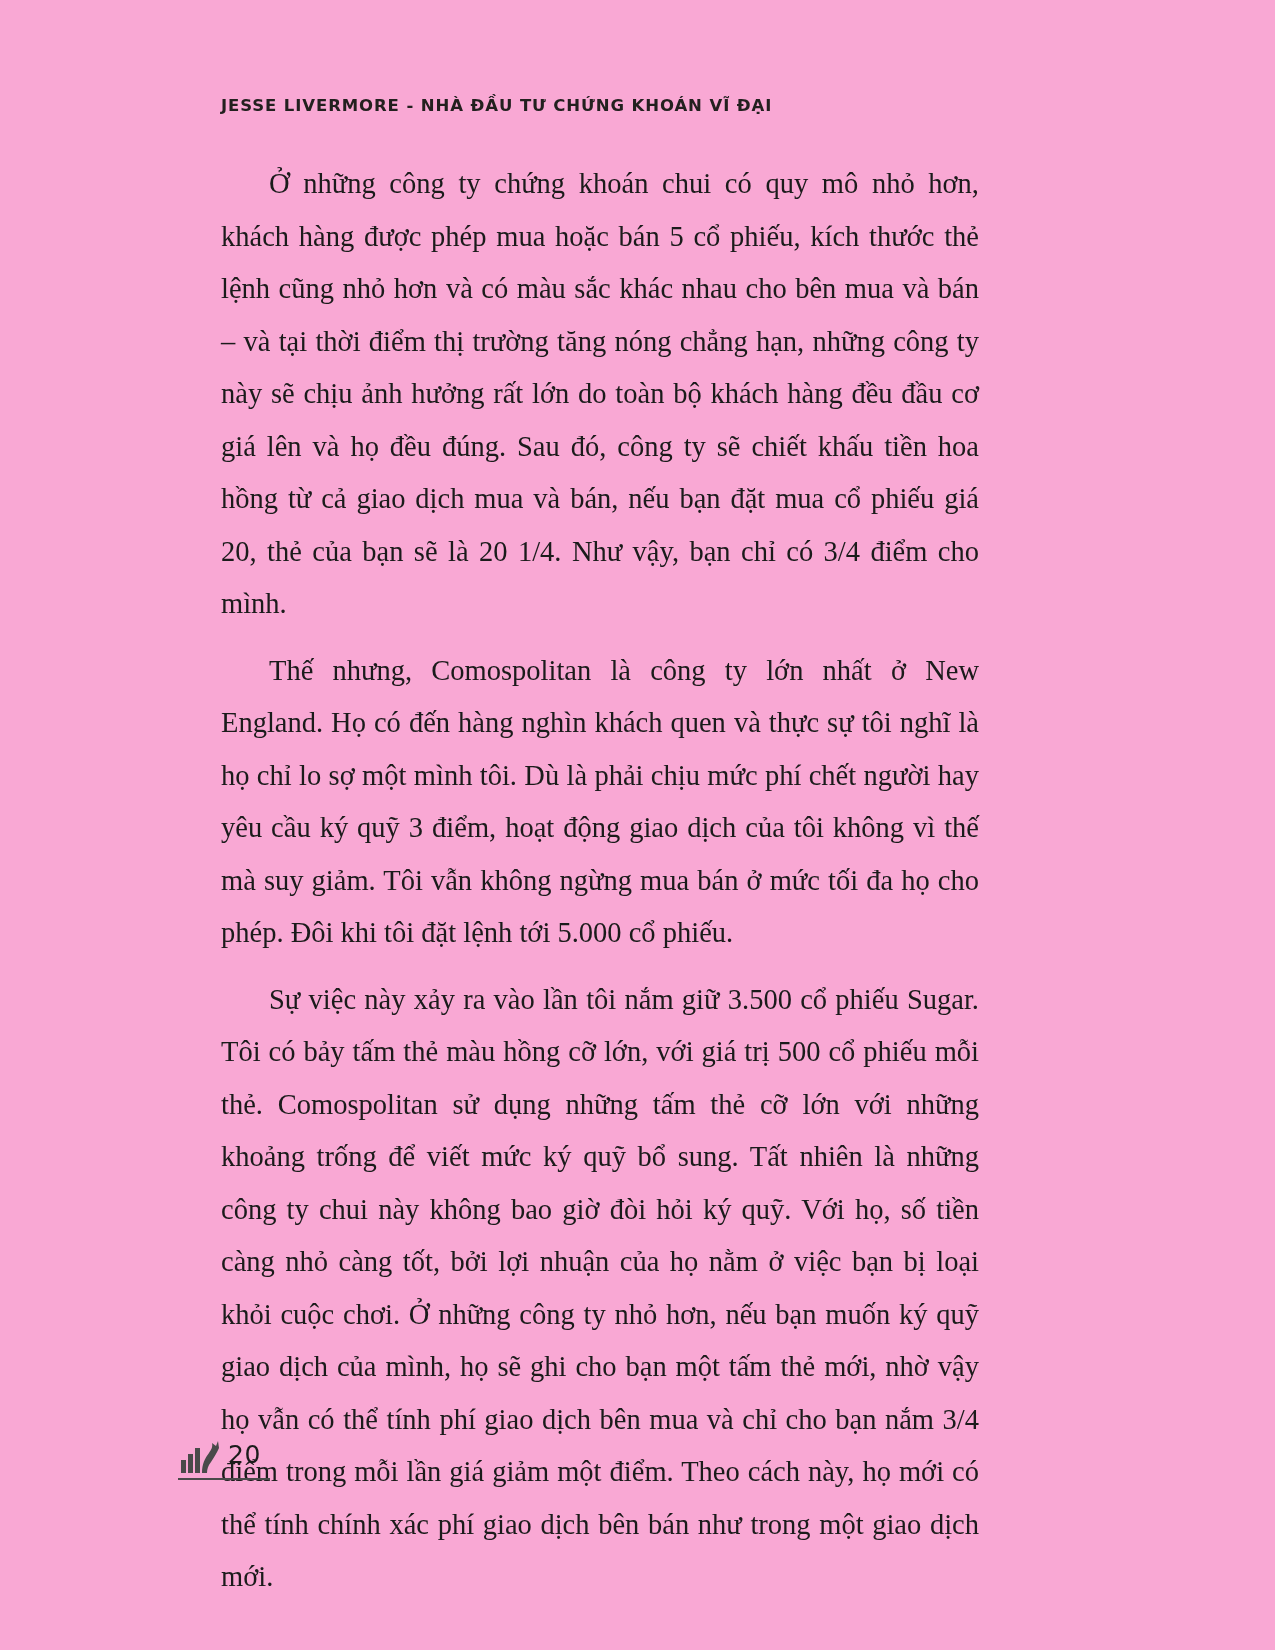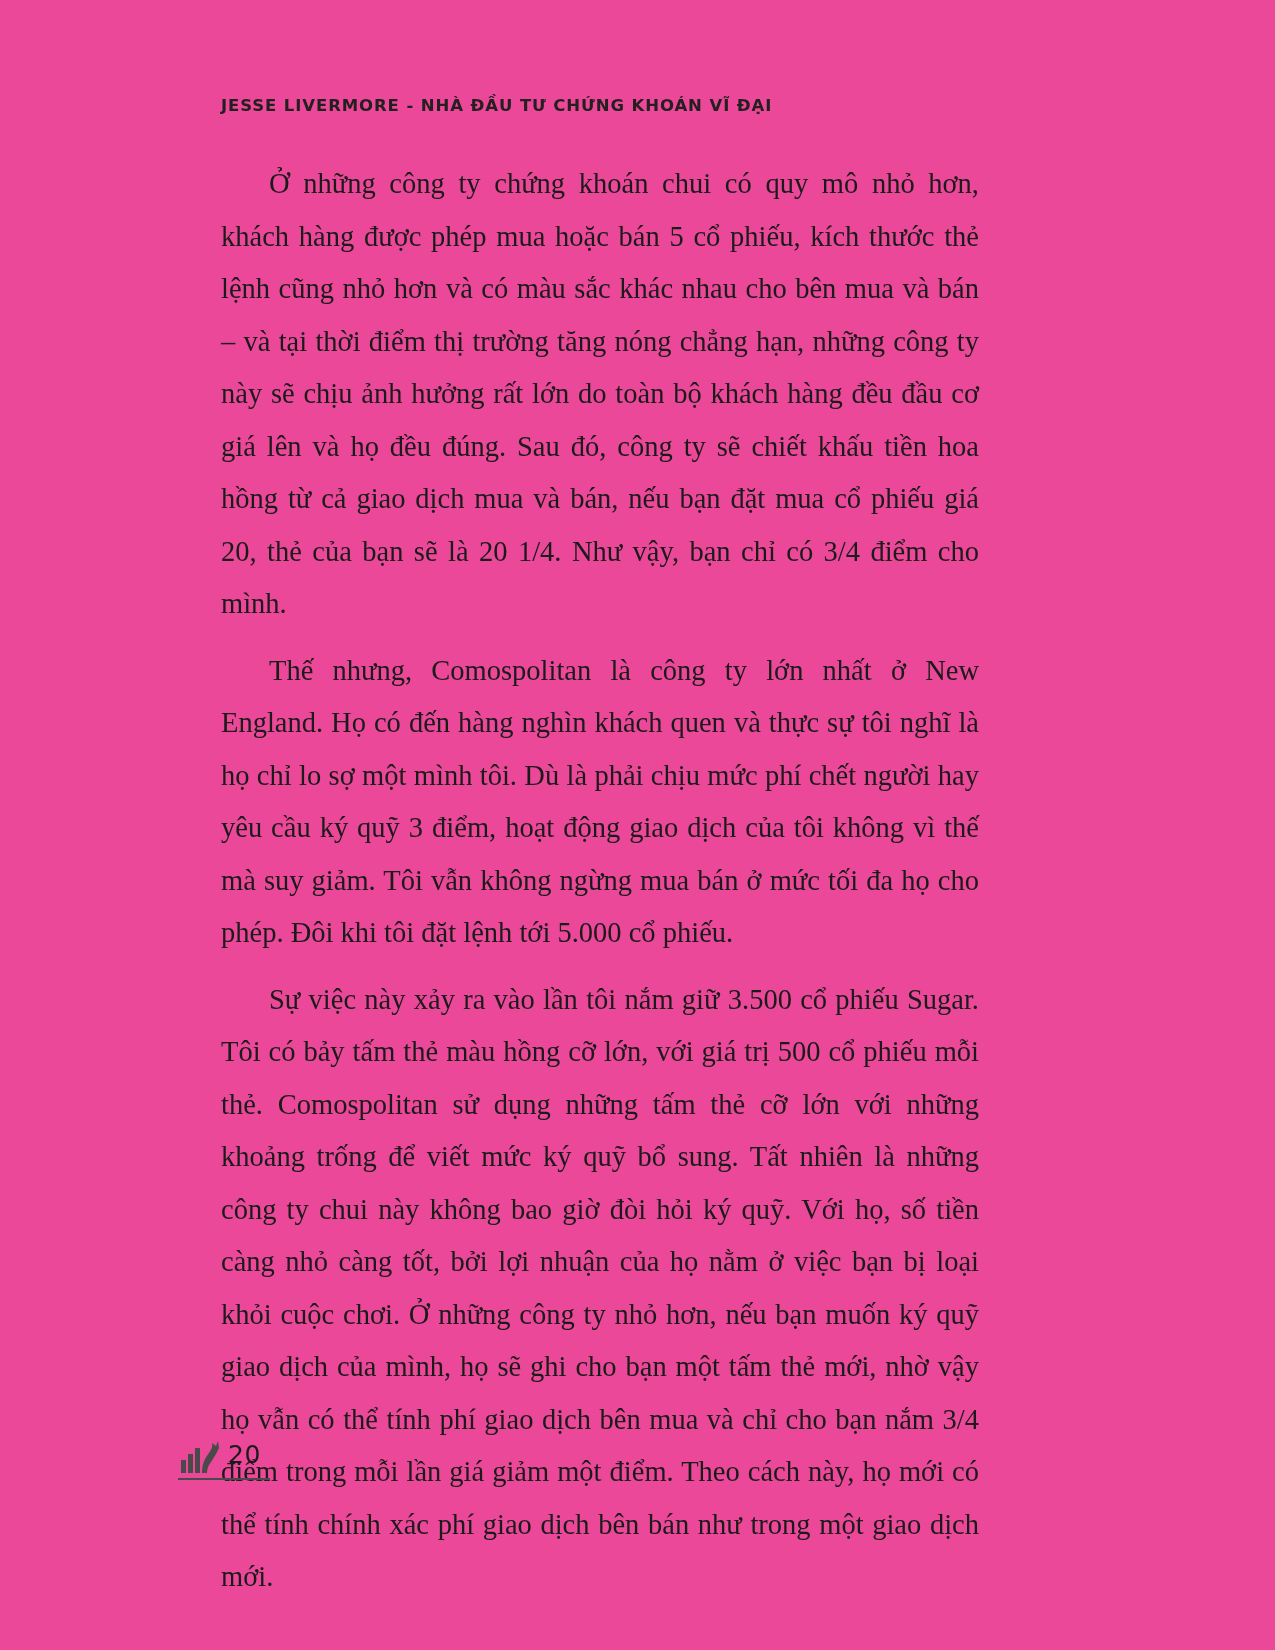--- a/index.html
+++ b/index.html
@@ -11,21 +11,21 @@
     width: 1275px;
     height: 1650px;
     position: relative;
     font-family: "Liberation Serif", serif;
     color: #1a1a1a;
     overflow: hidden;
   }
   .page {
     position: absolute;
     inset: 0;
-    background: #ec4899;
+    background: #f9a8d4;
   }
   .running-head {
     position: absolute;
     left: 221px;
     top: 96px;
     font-family: "DejaVu Sans", sans-serif;
     font-size: 16.5px;
     letter-spacing: 0.9px;
     color: #23201f;
     font-weight: 600;

